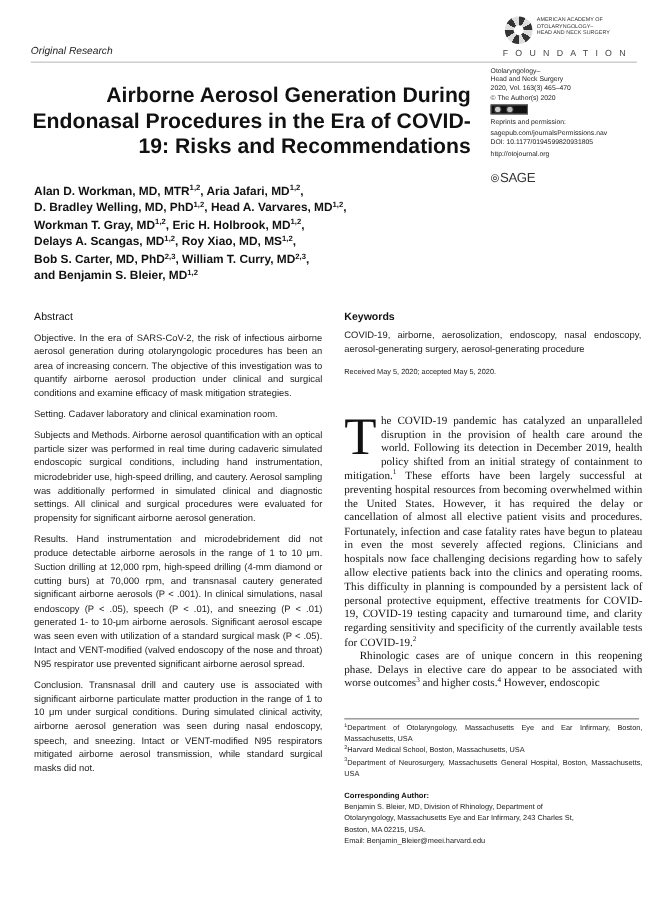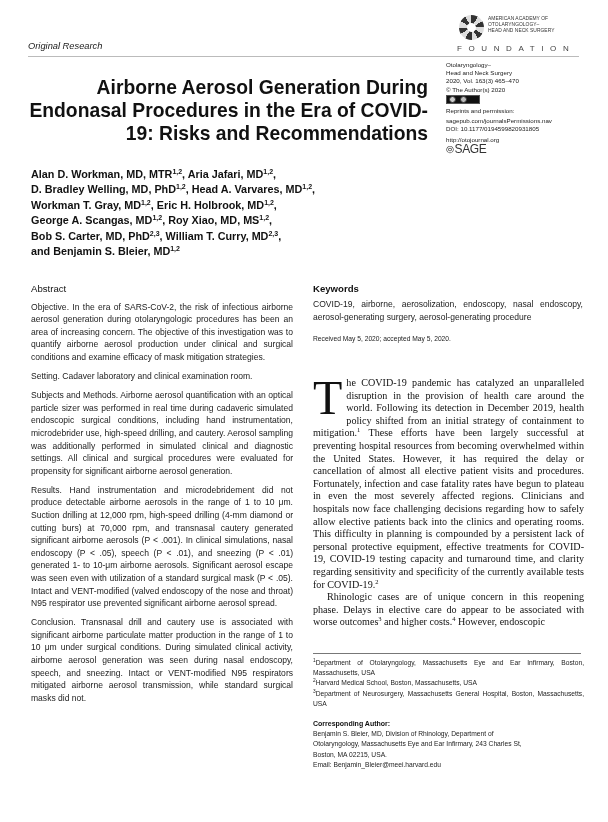--- a/index.html
+++ b/index.html
@@ -16,21 +16,21 @@
   .logo-mark::after { content: ""; position: absolute; left: 8px; top: 8px; width: 9px; height: 9px; border-radius: 50%; background: #fff; }
   .logo-text { position: absolute; left: 33px; top: 3px; font-size: 4.9px; line-height: 6.2px; color: #333; letter-spacing: 0.05px; }
   .logo-foundation { position: absolute; left: 2px; top: 31px; font-size: 8px; letter-spacing: 6.6px; color: #444; text-align: center; }
 
   
   .meta { position: absolute; left: 446px; top: 61px; font-size: 6.2px; line-height: 8.2px; color: #222; }
   .cc-badge { display: inline-flex; align-items: center; gap: 4px; width: 34px; height: 9px; background: #111; border: 1px solid #555; padding-left: 2px; margin: 1px 0 0 0; }
   .cc-badge span { display: inline-block; width: 7px; height: 7px; border-radius: 50%; background: #ccc; border: 1px solid #333; }
   .cc-badge span:nth-child(2) { background: #bbb; }
   .meta .gap { margin-top: 2px; }
-  .sage { font-size: 12px; letter-spacing: -0.4px; color: #333; margin-top: 1px; font-weight: normal; }
+  .sage { font-size: 12px; letter-spacing: -0.4px; color: #333; margin-top: 12px; font-weight: normal; }
   .sage::before { content: "\29BE"; font-size: 10px; margin-right: 1px; }
 
   
   .title { position: absolute; left: 28px; top: 76px; width: 400px; font-family: "Liberation Sans", sans-serif; font-weight: bold; font-size: 19.3px; line-height: 23px; color: #111; text-align: right; }
 
   
   .authors { position: absolute; left: 31px; top: 167px; width: 380px; font-weight: bold; font-size: 10.8px; line-height: 15.4px; color: #111; }
   .authors sup { font-size: 7px; font-weight: bold; vertical-align: 4px; line-height: 0; }
 
   
@@ -92,21 +92,21 @@
 
 <h1 class="title">Airborne Aerosol Generation During Endonasal Procedures in the Era of COVID-19: Risks and Recommendations</h1>
 
 <div class="authors">
   <span><span>Alan D. Workman, MD, MTR</span><sup>1,2</sup></span>, 
   <span><span>Aria Jafari, MD</span><sup>1,2</sup></span>,<br>
   <span><span>D. Bradley Welling, MD, PhD</span><sup>1,2</sup></span>, 
   <span><span>Head A. Varvares, MD</span><sup>1,2</sup></span>,<br>
   <span><span>Workman T. Gray, MD</span><sup>1,2</sup></span>, 
   <span><span>Eric H. Holbrook, MD</span><sup>1,2</sup></span>,<br>
-  <span><span>George A. Scangas, MD</span><sup>1,2</sup></span>, 
+  <span><span>Delays A. Scangas, MD</span><sup>1,2</sup></span>, 
   <span><span>Roy Xiao, MD, MS</span><sup>1,2</sup></span>,<br>
   <span><span>Bob S. Carter, MD, PhD</span><sup>2,3</sup></span>, 
   <span><span>William T. Curry, MD</span><sup>2,3</sup></span>,<br>
   <span><span>and </span><span>Benjamin S. Bleier, MD</span><sup>1,2</sup></span>
 </div>
 
 <div class="col-left">
   <div class="h-abstract">Abstract</div>
   <p class="abs-para"><span class="lead">Objective.</span><span> In the era of SARS-CoV-2, the risk of infectious airborne aerosol generation during otolaryngologic procedures has been an area of increasing concern. The objective of this investigation was to quantify airborne aerosol production under clinical and surgical conditions and examine efficacy of mask mitigation strategies.</span></p>
   <p class="abs-para"><span class="lead">Setting.</span><span> Cadaver laboratory and clinical examination room.</span></p>

